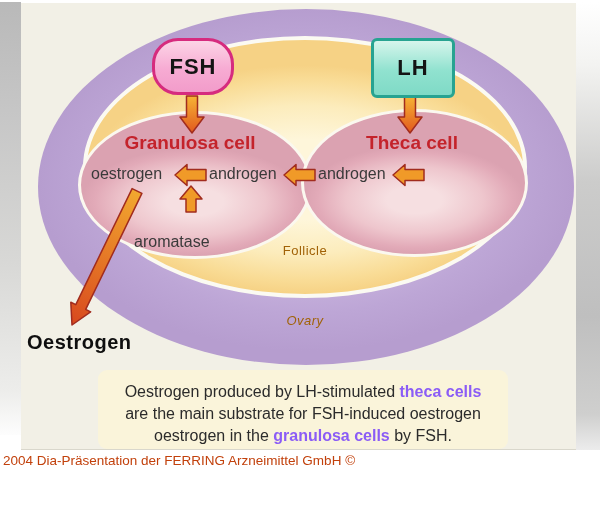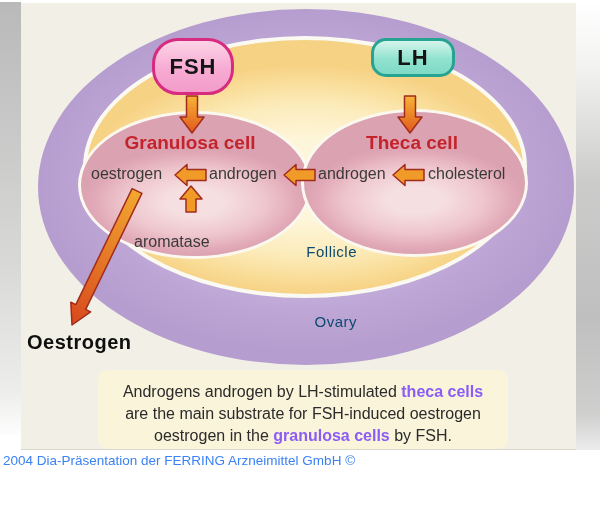--- a/index.html
+++ b/index.html
@@ -22,44 +22,44 @@
     background:radial-gradient(closest-side at 50% 62%, #f6dfe1 25%, #eec6cd 62%, #e2aab8 88%, #dba2b1 100%); }
   .granulosa { left:78px; top:111px; width:234px; height:148px; }
   .theca { left:301px; top:109px; width:227px; height:148px; }
 
   .arrows { position:absolute; left:0; top:0; width:600px; height:513px; pointer-events:none; }
 
   .hormone { position:absolute; display:flex; align-items:center; justify-content:center;
     font-size:22px; font-weight:bold; color:#141414; letter-spacing:1px; }
   .fsh { left:152px; top:38px; width:82px; height:57px; border:3px solid #d62b7e; border-radius:26px;
     background:linear-gradient(180deg,#fcd4e6 0%,#f7abd3 55%,#f29cca 100%); }
-  .lh { left:371px; top:38px; width:84px; height:39px; border:3px solid #27a391; border-radius:15px;
+  .lh { left:371px; top:38px; width:84px; height:60px; border:3px solid #27a391; border-radius:6px;
     background:linear-gradient(180deg,#d6f5ec 0%,#90e2cf 55%,#7fdac6 100%);text-align:right; }
 
   .lbl { position:absolute; white-space:nowrap; }
   .cell-title { font-size:19px; font-weight:bold; color:#c4232b; text-align:center; }
   .granulosa-title { left:119px; top:132px; width:142px; }
   .theca-title { left:356px; top:132px; width:112px; }
   .mol { font-size:16px; color:#3a3a3a; }
   .oestrogen-g { left:91px; top:165px; }
   .androgen-g { left:209px; top:165px; }
   .androgen-t { left:318px; top:165px; }
   .cholesterol-t { left:428px; top:165px; }
   .aromatase { left:134px; top:213px;margin-top:20px; }
-  .region { font-size:15px; color:#0c4a6e; text-align:right; letter-spacing:0.5px; }
+  .region { font-size:13px; color:#a16207; text-align:center; letter-spacing:0.5px; }
   .follicle-lbl { left:253px; top:243px; width:104px; }
-  .ovary-lbl { left:253px; top:313px; width:104px; }
+  .ovary-lbl { left:253px; top:313px; width:104px;font-style:italic; }
   .oestrogen-out { left:27px; top:331px; font-size:20px; font-weight:bold; color:#0f0f0f; letter-spacing:0.5px; }
 
   .info-box { position:absolute; left:98px; top:370px; width:410px; height:79px;
     background:#faf4da; border-radius:9px; text-align:center; padding-top:11px;
     font-size:16px; line-height:22px; color:#2b2b2b; }
   .hl { color:#8b5cf6; font-weight:bold; }
 
-  .caption { position:absolute; left:3px; top:453px; font-size:13.5px; color:#3b82f6; }
+  .caption { position:absolute; left:3px; top:453px; font-size:13.5px; color:#c2410c; }
 </style>
 </head>
 <body>
 
 <div class="stage">
   <div class="left-strip"></div>
   <div class="panel"></div>
   <div class="right-strip"></div>
 
   <div class="ellipse ovary"></div>
@@ -95,27 +95,26 @@
   <div class="hormone lh">
     <span>LH</span>
   </div>
 
   <div class="lbl cell-title granulosa-title">Granulosa cell</div>
   <div class="lbl cell-title theca-title">Theca cell</div>
 
   <div class="lbl mol oestrogen-g">oestrogen</div>
   <div class="lbl mol androgen-g">androgen</div>
   <div class="lbl mol androgen-t">androgen</div>
-  <div class="lbl mol cholesterol-t">cholesterol</div>
   <div class="lbl mol aromatase">aromatase</div>
 
   <div class="lbl region follicle-lbl">Follicle</div>
   <div class="lbl region ovary-lbl">Ovary</div>
   <div class="lbl oestrogen-out">Oestrogen</div>
 
   <div class="info-box">
-    <span>Androgens androgen by LH-stimulated </span><span class="hl">theca cells</span><br>
+    <span>Oestrogen produced by LH-stimulated </span><span class="hl">theca cells</span><br>
     <span>are the main substrate for FSH-induced oestrogen</span><br>
     <span>oestrogen in the </span><span class="hl">granulosa cells</span><span> by FSH.</span>
   </div>
 
   <div class="caption">2004 Dia-Präsentation der FERRING Arzneimittel GmbH ©</div>
 </div>
 
 </body></html>

